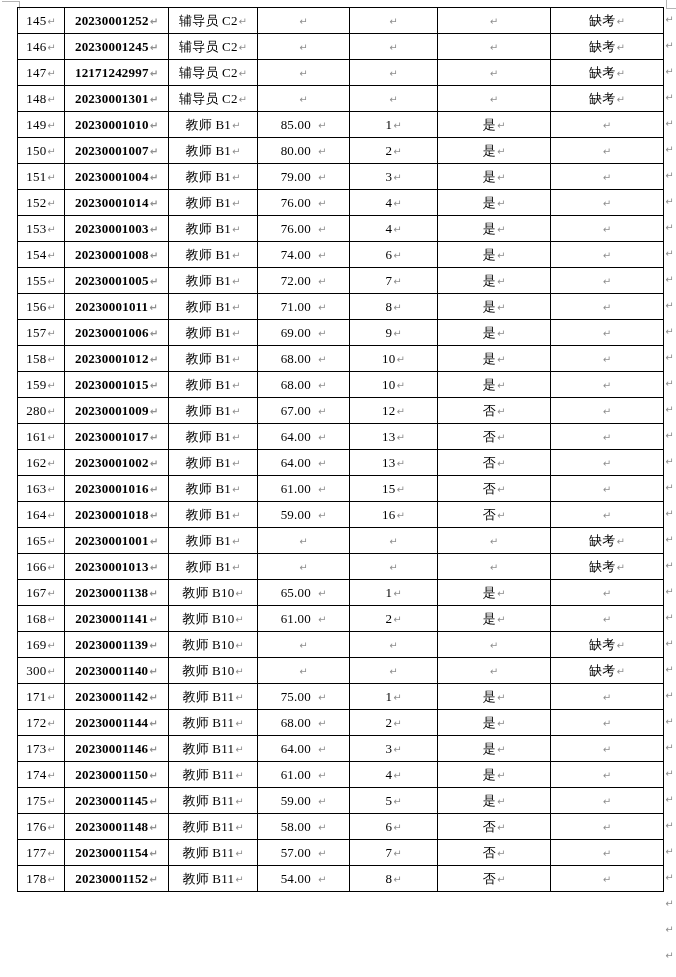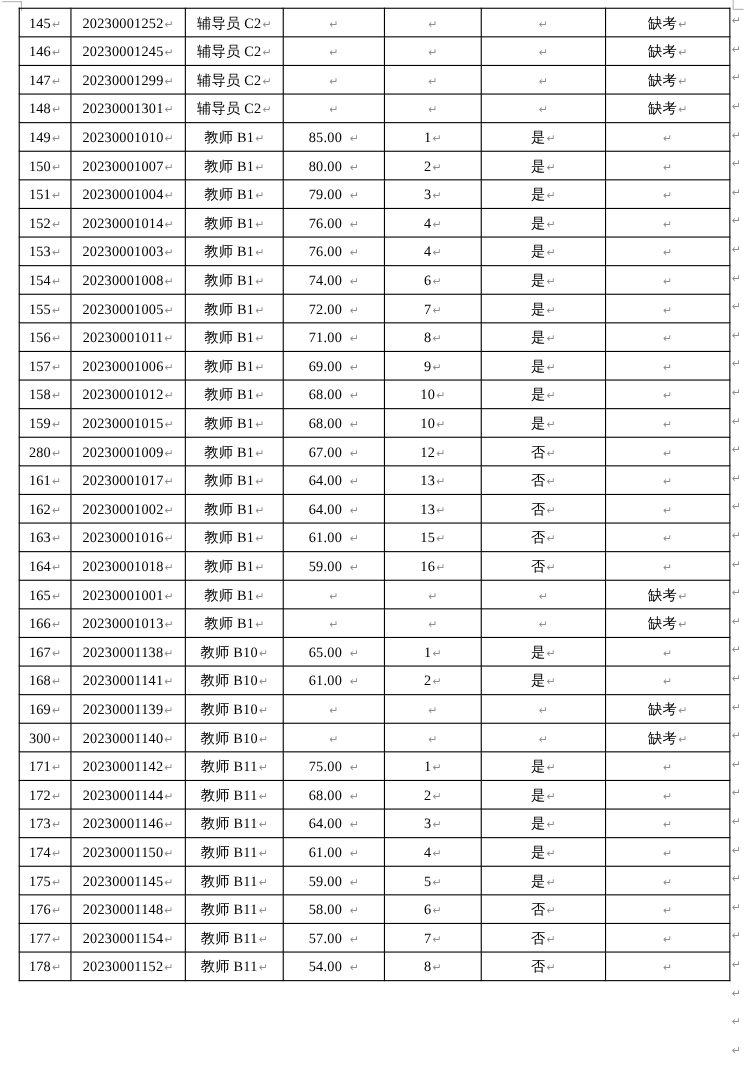--- a/index.html
+++ b/index.html
@@ -27,21 +27,21 @@
     font-size:13px; color:#000000;
     white-space:nowrap; overflow:hidden;
   }
   .cell-text { letter-spacing:0.2px; }
   .mark {
     font-family:"DejaVu Sans",sans-serif;
     font-size:10px; color:#8f8f8f;
   }
   .cell-text + .mark { margin-left:1px; }
   td.col-3 .cell-text + .mark { margin-left:7px; }   
-  td.col-1 { font-size:13.5px; }
+  td.col-1 { font-size:13.5px;font-weight:bold; }
 
   .row-marks { position:absolute; left:663px; top:7px; width:13px; }
   .row-marks .mark-slot {
     display:block; height:26px; line-height:26px; text-align:center;
   }
 </style>
 </head>
 <body>
 
 <div class="page">
@@ -75,21 +75,21 @@
           <td class="col-0"><span class="cell-text">146</span><span class="mark">↵</span></td>
           <td class="col-1"><span class="cell-text">20230001245</span><span class="mark">↵</span></td>
           <td class="col-2"><span class="cell-text">辅导员 C2</span><span class="mark">↵</span></td>
           <td class="col-3"><span class="mark">↵</span></td>
           <td class="col-4"><span class="mark">↵</span></td>
           <td class="col-5"><span class="mark">↵</span></td>
           <td class="col-6"><span class="cell-text">缺考</span><span class="mark">↵</span></td>
         </tr>
         <tr>
           <td class="col-0"><span class="cell-text">147</span><span class="mark">↵</span></td>
-          <td class="col-1"><span class="cell-text">20230001299</span><span class="mark">↵</span></td>
+          <td class="col-1"><span class="cell-text">12171242997</span><span class="mark">↵</span></td>
           <td class="col-2"><span class="cell-text">辅导员 C2</span><span class="mark">↵</span></td>
           <td class="col-3"><span class="mark">↵</span></td>
           <td class="col-4"><span class="mark">↵</span></td>
           <td class="col-5"><span class="mark">↵</span></td>
           <td class="col-6"><span class="cell-text">缺考</span><span class="mark">↵</span></td>
         </tr>
         <tr>
           <td class="col-0"><span class="cell-text">148</span><span class="mark">↵</span></td>
           <td class="col-1"><span class="cell-text">20230001301</span><span class="mark">↵</span></td>
           <td class="col-2"><span class="cell-text">辅导员 C2</span><span class="mark">↵</span></td>

